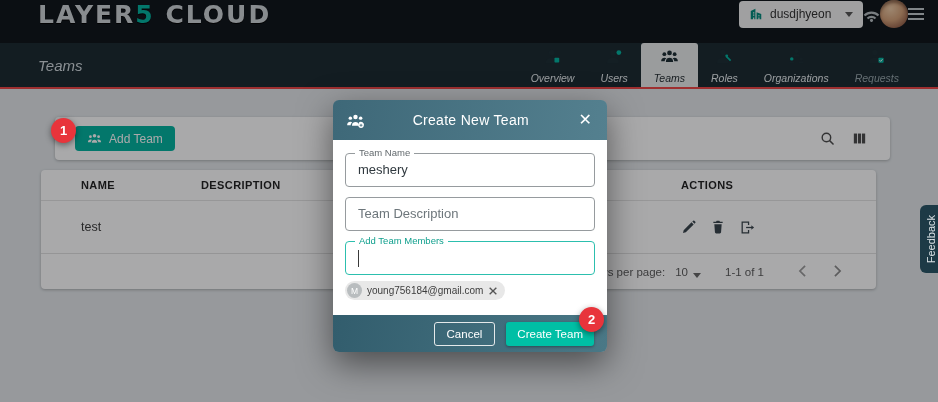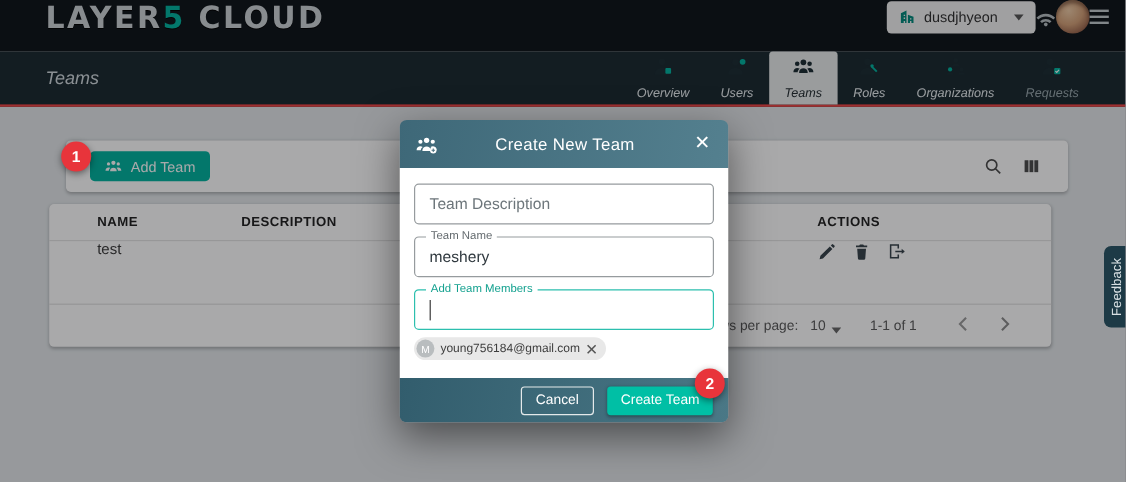--- a/index.html
+++ b/index.html
@@ -40,21 +40,21 @@
 
   
   .card { position:absolute; background:#fff; border-radius:4px; box-shadow:0 1px 3px rgba(0,0,0,.25); }
   .toolbar-card { left:55px; top:117px; width:835px; height:43px; display:flex; align-items:center; padding:0 22px 0 20px; }
   .add-team-btn { display:flex; align-items:center; gap:7px; background:#00B39F; color:#fff; border:none;
                   border-radius:4px; height:25px; padding:0 12px; font-size:12px; font-family:inherit; cursor:pointer; }
   .toolbar-icons { margin-left:auto; display:flex; align-items:center; gap:15px; }
 
   .table-card { left:41px; top:170px; width:835px; height:119px; display:flex; flex-direction:column; }
   .thead { display:flex; align-items:center; height:31px; border-bottom:1px solid #e4e4e4; }
-  .trow  { display:flex; align-items:flex-start; flex:1; }
+  .trow  { display:flex; align-items:center; flex:1; }
   .col-name { width:160px; padding-left:40px; }
   .col-desc { flex:1; }
   .col-actions { width:195px; }
   .th { font-size:11px; font-weight:bold; color:#1f1f1f; letter-spacing:.4px; }
   .td { font-size:12.5px; color:#3a3a3a; }
   .row-actions { display:flex; align-items:center; gap:13px; }
   .pagination { display:flex; align-items:center; justify-content:flex-end; height:36px;
                 border-top:1px solid #e0e0e0; padding-right:26px; gap:10px; font-size:11.5px; color:#5a5a5a; }
   .rpp-select { display:flex; align-items:flex-end; gap:5px; cursor:pointer; margin-right:14px; }
   .pag-range { margin-right:16px; }
@@ -294,25 +294,25 @@
             <path d="M1.5 17.5c0-2.4 1.9-3.8 3.9-3.8.9 0 1.7.2 2.5.7-1.3 1-2 2.2-2 3.6H1.5v-.5zm16.6.5c0-1.4-.7-2.6-2-3.6.8-.5 1.6-.7 2.5-.7 2 0 3.9 1.4 3.9 3.8v.5h-4.4zM7.6 18c0-2.6 2.1-4 4.4-4s4.4 1.4 4.4 4v.7H7.6V18z"></path>
             <circle cx="19" cy="18" r="3.4"></circle>
             <path d="M19 16.2v3.6M17.2 18h3.6" stroke="#476f7e" stroke-width="1.1"></path>
           </svg>
       </span>
       <span class="modal-title">Create New Team</span>
       <span class="modal-close">✕</span>
     </div>
     <div class="modal-body">
       <div class="field">
-        <div class="placeholder">Team Description</div>
-      </div>
-      <div class="field">
         <span class="notch-label">Team Name</span>
         <div class="value">meshery</div>
+      </div>
+      <div class="field">
+        <div class="placeholder">Team Description</div>
       </div>
       <div class="field focused" style="margin-bottom:0;">
         <span class="notch-label">Add Team Members</span>
         <span class="text-caret"></span>
       </div>
       <div class="chip">
         <span class="chip-avatar">M</span>
         <span class="chip-label">young756184@gmail.com</span>
         <span class="chip-x">
           <svg width="10" height="10" viewBox="0 0 12 12" stroke="#555" stroke-width="1.6">

